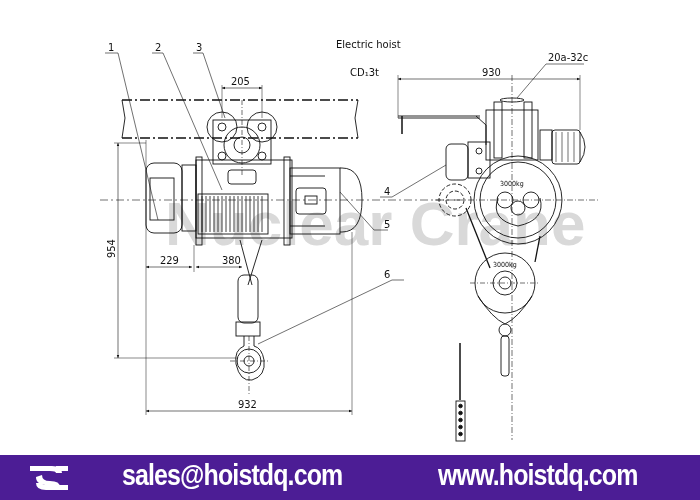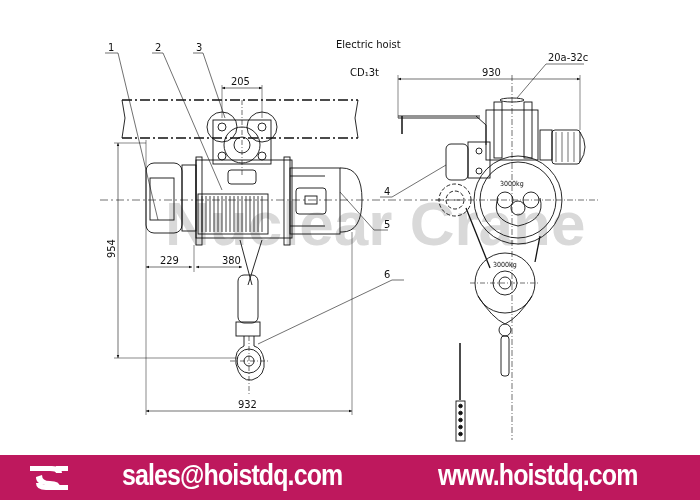--- a/index.html
+++ b/index.html
@@ -1,21 +1,21 @@
 <!DOCTYPE html>
 <html><head>
 <meta charset="utf-8">
 <style>
   html, body { margin: 0; padding: 0; background: #ffffff; }
   body { width: 700px; height: 500px; position: relative; overflow: hidden; font-family: "DejaVu Sans", sans-serif; }
   #drawing { position: absolute; left: 0; top: 0; width: 700px; height: 455px; }
   .lbl { font-family: "DejaVu Sans Condensed", "DejaVu Sans", sans-serif; font-size: 11px; fill: #111; }
   .title { font-size: 10px; fill: #111; }
   .wm { font-family: "Liberation Sans", sans-serif; font-weight: bold; font-size: 62px; fill: #d9d9d9; }
-  #footer { position: absolute; left: 0; top: 455px; width: 700px; height: 45px; background: #be185d; color: #fff; }
+  #footer { position: absolute; left: 0; top: 455px; width: 700px; height: 45px; background: #4c1d95; color: #fff; }
   #footer .logo { position: absolute; left: 26px; top: 8px; width: 46px; height: 30px; }
   #footer .email { position: absolute; left: 122px; top: 4px; font-family: "Liberation Sans", sans-serif; font-weight: bold; font-size: 29px; letter-spacing: -1px; transform: scaleX(0.86); transform-origin: left center; white-space: nowrap; }
   #footer .web { position: absolute; left: 438px; top: 4px; font-family: "Liberation Sans", sans-serif; font-weight: bold; font-size: 29px; letter-spacing: -1px; transform: scaleX(0.86); transform-origin: left center; white-space: nowrap; }
 </style>
 </head>
 <body>
 
 <svg id="drawing" viewBox="0 0 700 455" xmlns="http://www.w3.org/2000/svg">
   <defs>
     <marker id="arr" markerWidth="6" markerHeight="6" refX="5" refY="3" orient="auto-start-reverse">

